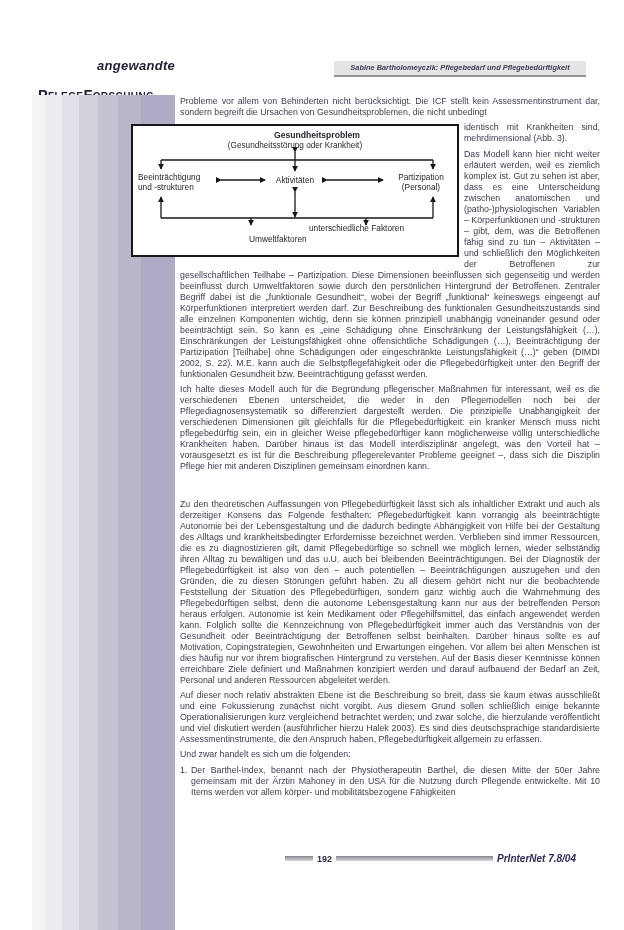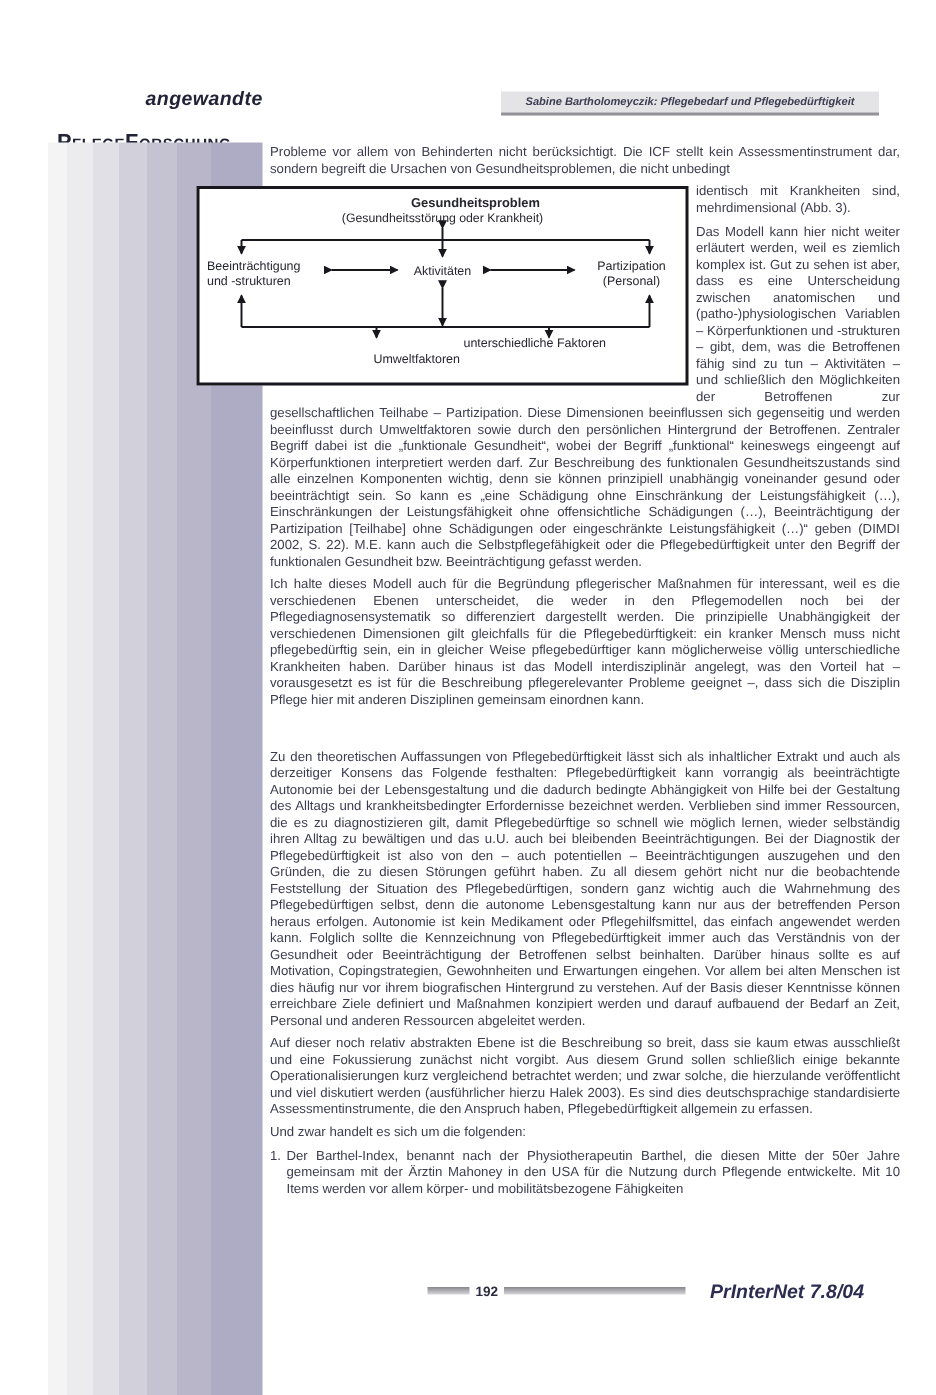--- a/index.html
+++ b/index.html
@@ -106,22 +106,22 @@
     display:flex;align-items:center;
   }
   .footer .bar{height:5px;background:linear-gradient(to bottom,#86868c,#d8d8dc);}
   .footer .bar-1{width:28px;}
   .footer .bar-2{flex:1;}
   .page-number{
     font-weight:bold;font-size:9px;color:#2c2c40;
     padding:0 4px;
   }
   .journal-ref{
-    font-weight:bold;font-style:italic;font-size:13px;color:#2d2d52;
-    padding-left:16px;white-space:nowrap;
+    font-weight:bold;font-style:italic;font-size:10px;color:#2d2d52;
+    padding-left:4px;white-space:nowrap;
   }
 </style>
 </head>
 <body>
 
 <div class="logo">PflegeForschung</div>
 <div class="logo-overlay">angewandte</div>
 <div class="running-head">Sabine Bartholomeyczik: Pflegebedarf und Pflegebedürftigkeit</div>
 
 <div class="band"></div>

